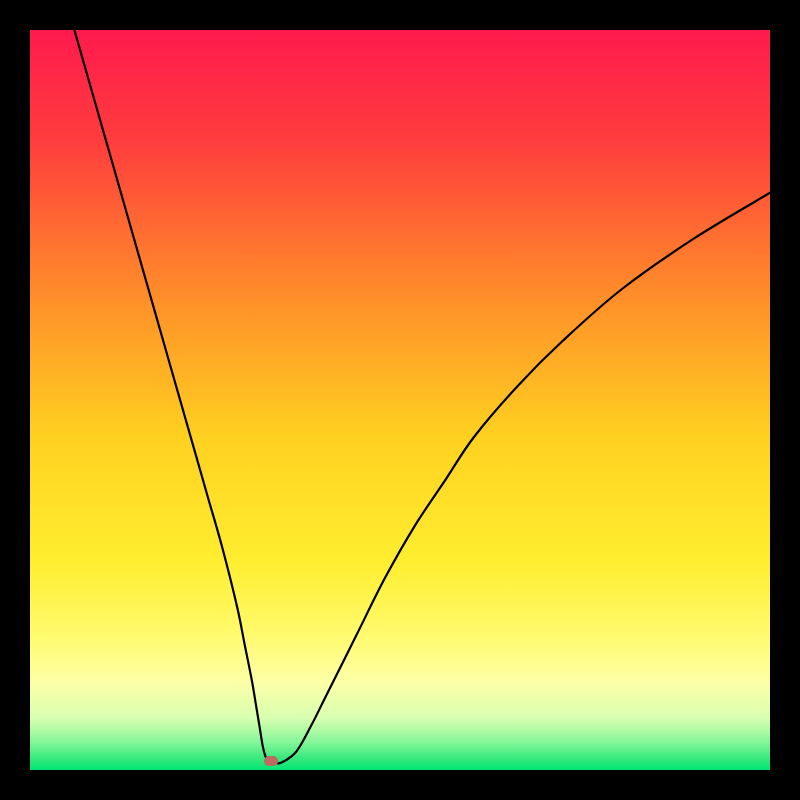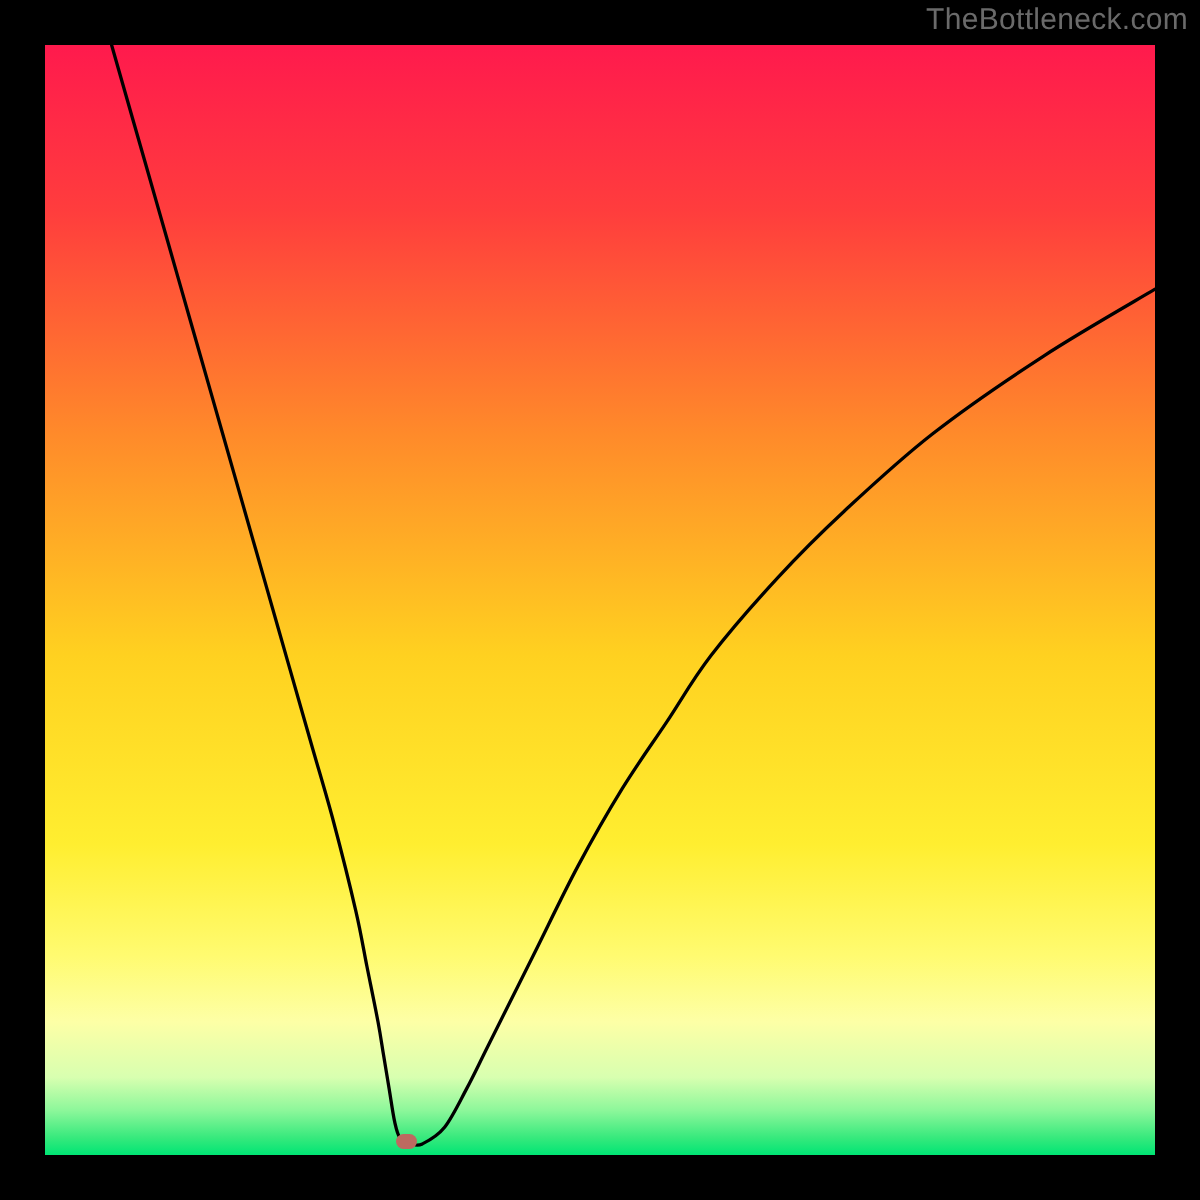--- a/index.html
+++ b/index.html
@@ -56,21 +56,20 @@
     background: #bd6a60;
     border-radius: 5px;
     transform: translate(-50%, -50%);
   }
 </style>
 </head>
 <body>
 
 <div class="frame">
 
-  <div class="watermark">TheBottleneck.com</div>
 
   <div class="plot">
 
     <svg class="gradient-bg" viewBox="0 0 740 740" preserveAspectRatio="none">
       <defs>
         <linearGradient id="bgGrad" x1="0" y1="0" x2="0" y2="1">
             <stop offset="0%" stop-color="#ff1a4d"></stop>
             <stop offset="15%" stop-color="#ff3d3d"></stop>
             <stop offset="35%" stop-color="#ff8a2a"></stop>
             <stop offset="55%" stop-color="#ffd120"></stop>

